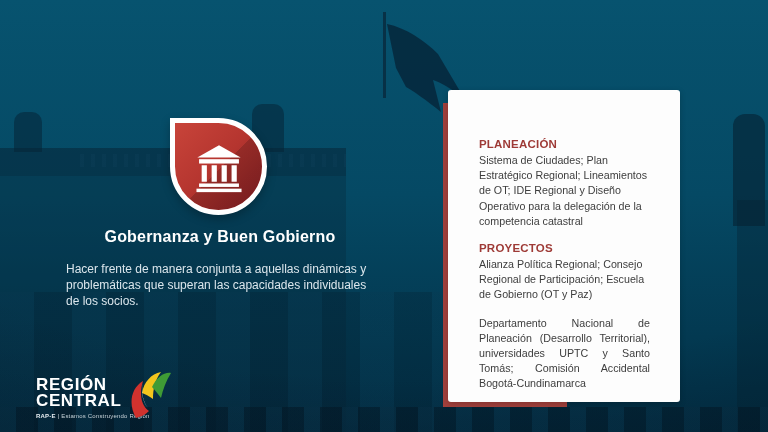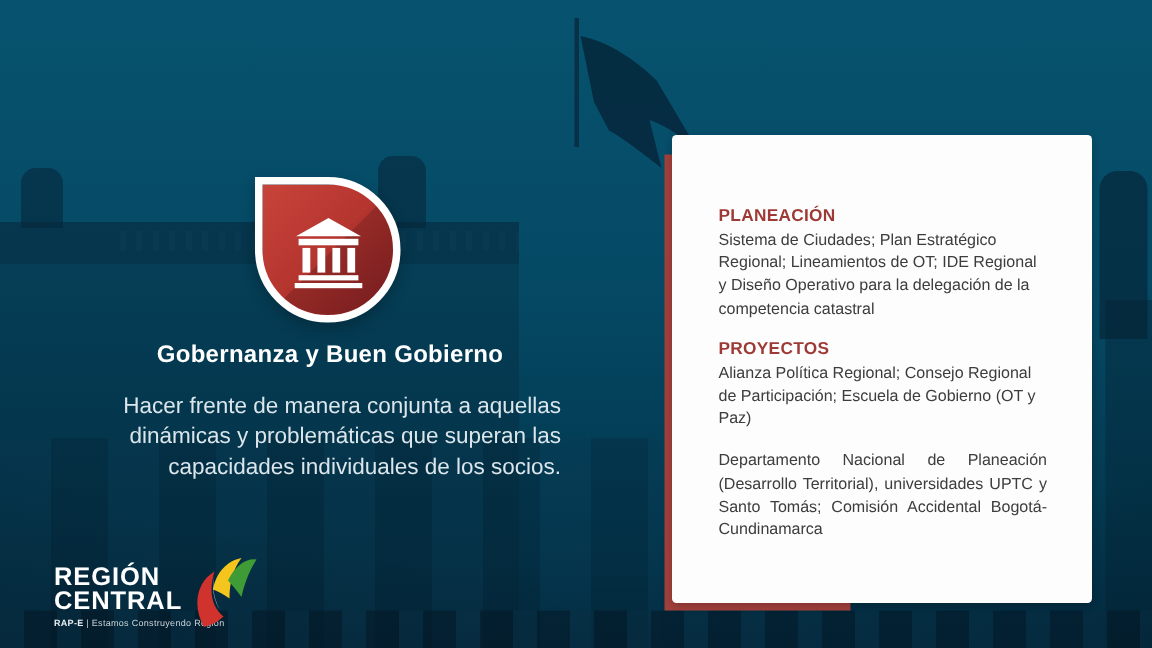--- a/index.html
+++ b/index.html
@@ -41,27 +41,27 @@
     overflow:hidden;
   }
   .drop::after{content:"";position:absolute;inset:0;border-radius:0 50% 50% 50%;
     background:linear-gradient(135deg,rgba(0,0,0,0) 52%,rgba(0,0,0,.16) 52%);}
   .drop svg{position:absolute;left:50%;top:50%;transform:translate(-50%,-50%);z-index:2;}
   .feature-heading{
     position:absolute;left:40px;top:228px;width:360px;text-align:center;
     color:#ffffff;font-size:16px;font-weight:700;letter-spacing:.2px;
   }
   .feature-desc{
-    position:absolute;left:66px;top:261px;width:308px;text-align:right;
-    color:#dbe6ec;font-size:15px;line-height:1.35;
+    position:absolute;left:66px;top:261px;width:308px;text-align:left;
+    color:#dbe6ec;font-size:12px;line-height:1.35;
   }
   
   .card-accent{position:absolute;left:443px;top:103px;width:124px;height:304px;background:#a2403c;}
   .card{
-    position:absolute;left:448px;top:90px;width:280px;height:312px;
+    position:absolute;left:448px;top:90px;width:232px;height:312px;
     background:#fdfdfd;border-radius:3px;box-sizing:border-box;
     padding:48px 30px 0 31px;box-shadow:0 2px 6px rgba(0,0,0,.2);
   }
   .card .section{margin-bottom:13px;}
   .card .sec-label{color:#9e3a36;font-weight:700;font-size:11.5px;letter-spacing:.2px;margin-bottom:3px;}
   .card .sec-text{color:#3d3d3d;font-size:10.7px;line-height:1.42;}
   .card .sec-text.justify{text-align:justify;}
   
   .logo{position:absolute;left:36px;top:377px;color:#ffffff;}
   .logo .word{font-size:17px;font-weight:700;letter-spacing:.6px;line-height:.95;display:block;}

